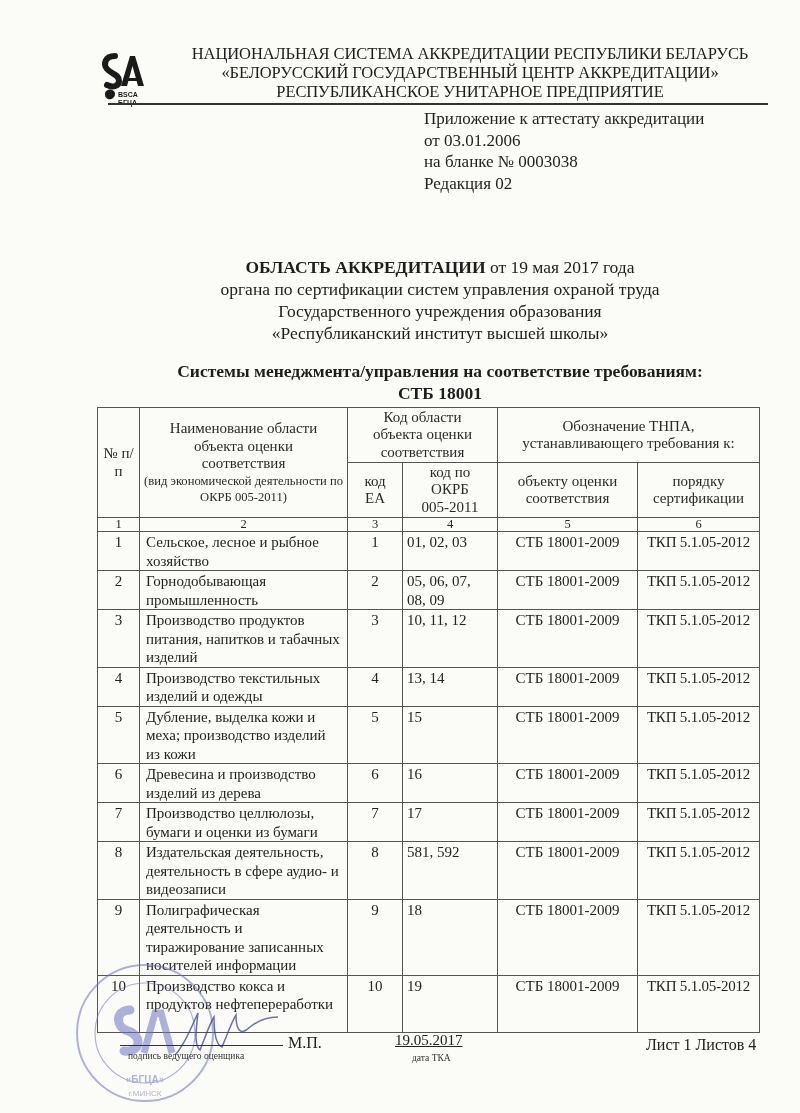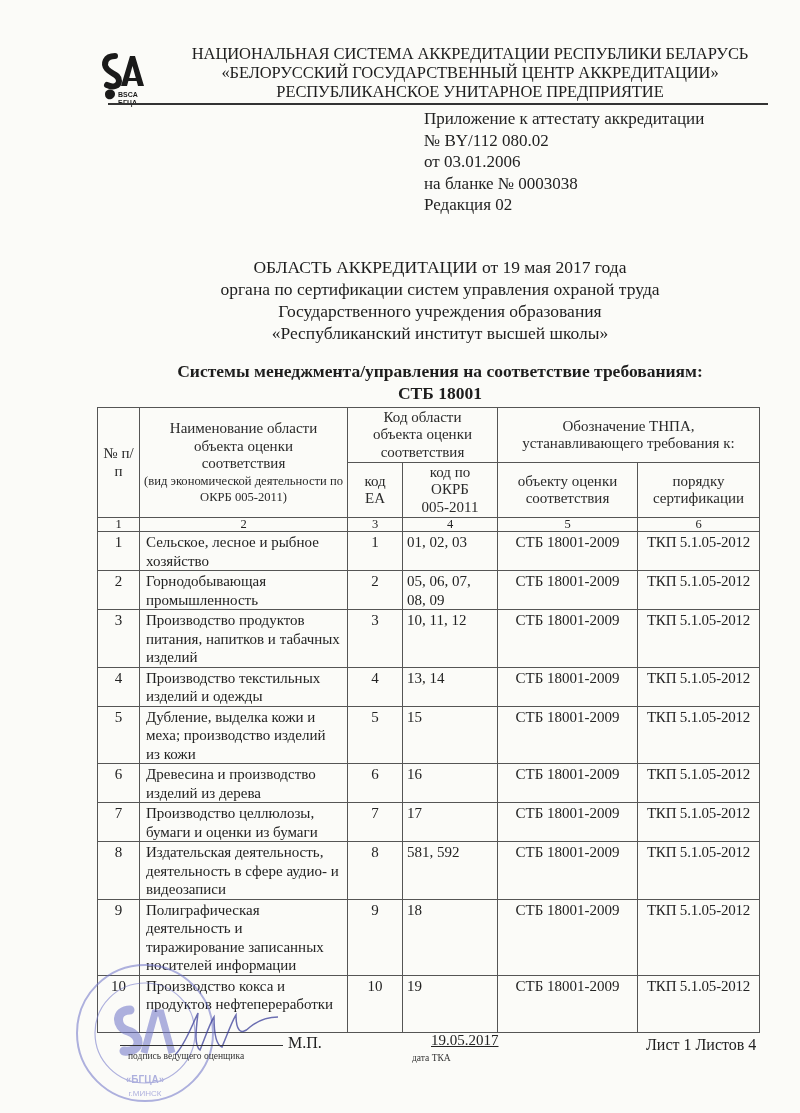--- a/index.html
+++ b/index.html
@@ -9,40 +9,40 @@
   }
   .abs { position:absolute; }
   
   #logo { left:97px; top:50px; width:58px; height:58px; }
   #org-header { left:150px; top:44px; width:640px; text-align:center; font-size:16.5px; line-height:19px; color:#1d1d1d; letter-spacing:-0.1px; }
   #header-rule { left:108px; top:103px; width:660px; height:2px; background:#333; }
   
   #attach { left:424px; top:108px; font-size:17px; line-height:21.6px; color:#222; }
   
   #title-block { left:100px; top:256px; width:680px; text-align:center; font-size:17.5px; line-height:22px; color:#1d1d1d; }
-  #title-block b { font-weight:normal; }
+  #title-block b { font-weight:bold; }
   #subtitle { left:100px; top:360px; width:680px; text-align:center; font-size:17.5px; line-height:22px; font-weight:bold; color:#1d1d1d; }
   
   #acc-table { left:97px; top:407px; border-collapse:collapse; table-layout:fixed; font-size:15px; color:#232323; }
   #acc-table td, #acc-table th { border:1.3px solid #555; padding:0 4px; vertical-align:top; font-weight:normal; }
   #acc-table th { text-align:center; vertical-align:middle; line-height:17.5px; color:#2a2a2a; }
   #acc-table .hdr-sub { font-size:12.6px; line-height:16px; }
   #acc-table .colnums td { text-align:center; font-size:12.5px; line-height:13px; padding:0; vertical-align:middle; }
   #acc-table tbody.rows td { line-height:18.5px; padding-top:1px; }
   .c-num { text-align:center; }
   .c-name { text-align:left; padding-left:6px !important; }
   .c-ea { text-align:center; }
   .c-okrb { text-align:left; }
   .c-obj { text-align:center; }
   .c-cert { text-align:center; white-space:nowrap; letter-spacing:-0.2px; }
   
   #sign-line { left:120px; top:1045px; width:163px; height:1.3px; background:#333; }
   #mp { left:288px; top:1034px; font-size:16px; }
   #sign-caption { left:128px; top:1051px; font-size:9.5px; color:#333; }
-  #tka-date { left:395px; top:1032px; font-size:15px; text-decoration:underline;margin-left:36px; }
+  #tka-date { left:395px; top:1032px; font-size:15px; text-decoration:underline; }
   #tka-caption { left:412px; top:1053px; font-size:9.5px; color:#333; }
   #page-num { left:646px; top:1036px; font-size:16px; }
   
   #stamp { left:60px; top:955px; width:170px; height:150px; pointer-events:none; opacity:0.55; }
   #signature { left:170px; top:1005px; width:110px; height:55px; pointer-events:none; opacity:0.75; }
 </style>
 </head>
 <body>
 
 <div id="logo" class="abs">
@@ -58,21 +58,20 @@
 
 <div id="org-header" class="abs">
   <div>НАЦИОНАЛЬНАЯ СИСТЕМА АККРЕДИТАЦИИ РЕСПУБЛИКИ БЕЛАРУСЬ</div>
   <div>«БЕЛОРУССКИЙ ГОСУДАРСТВЕННЫЙ ЦЕНТР АККРЕДИТАЦИИ»</div>
   <div>РЕСПУБЛИКАНСКОЕ УНИТАРНОЕ ПРЕДПРИЯТИЕ</div>
 </div>
 <div id="header-rule" class="abs"></div>
 
 <div id="attach" class="abs">
   <div>Приложение к аттестату аккредитации</div>
-  <div>№ BY/112 080.02</div>
   <div>от 03.01.2006</div>
   <div>на бланке № 0003038</div>
   <div>Редакция 02</div>
 </div>
 
 <div id="title-block" class="abs">
   <div><b>ОБЛАСТЬ АККРЕДИТАЦИИ</b><span> от 19 мая 2017 года</span></div>
   <div>органа по сертификации систем управления охраной труда</div>
   <div>Государственного учреждения образования</div>
   <div>«Республиканский институт высшей школы»</div>

